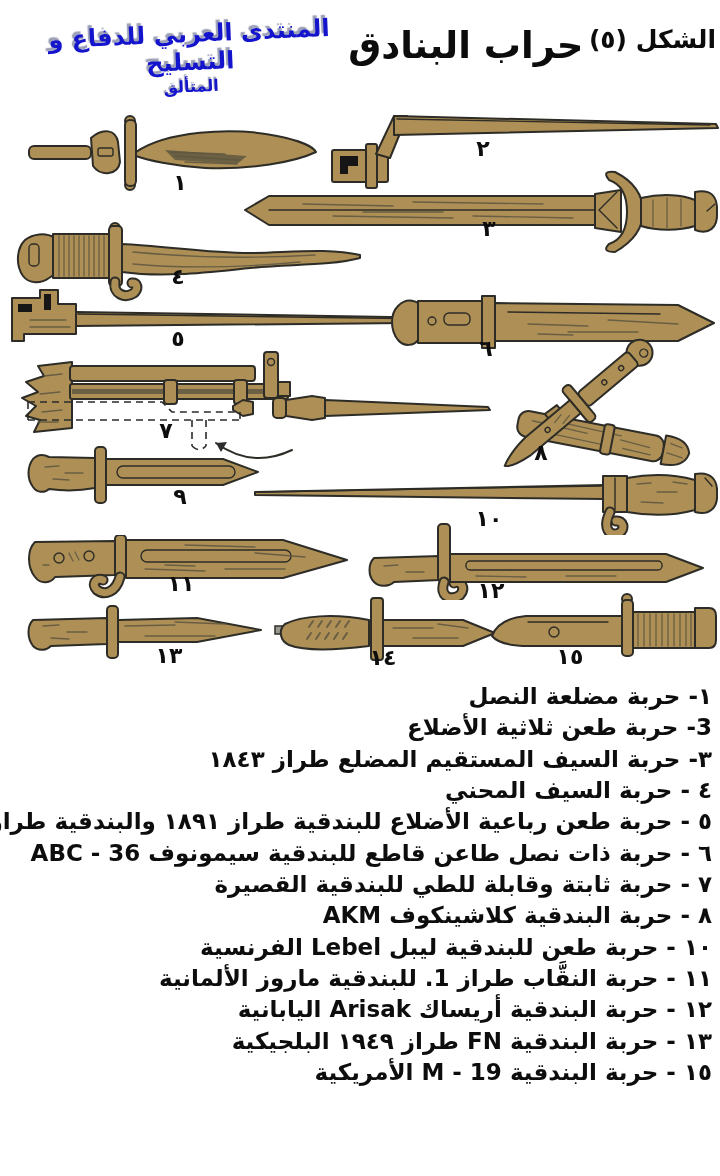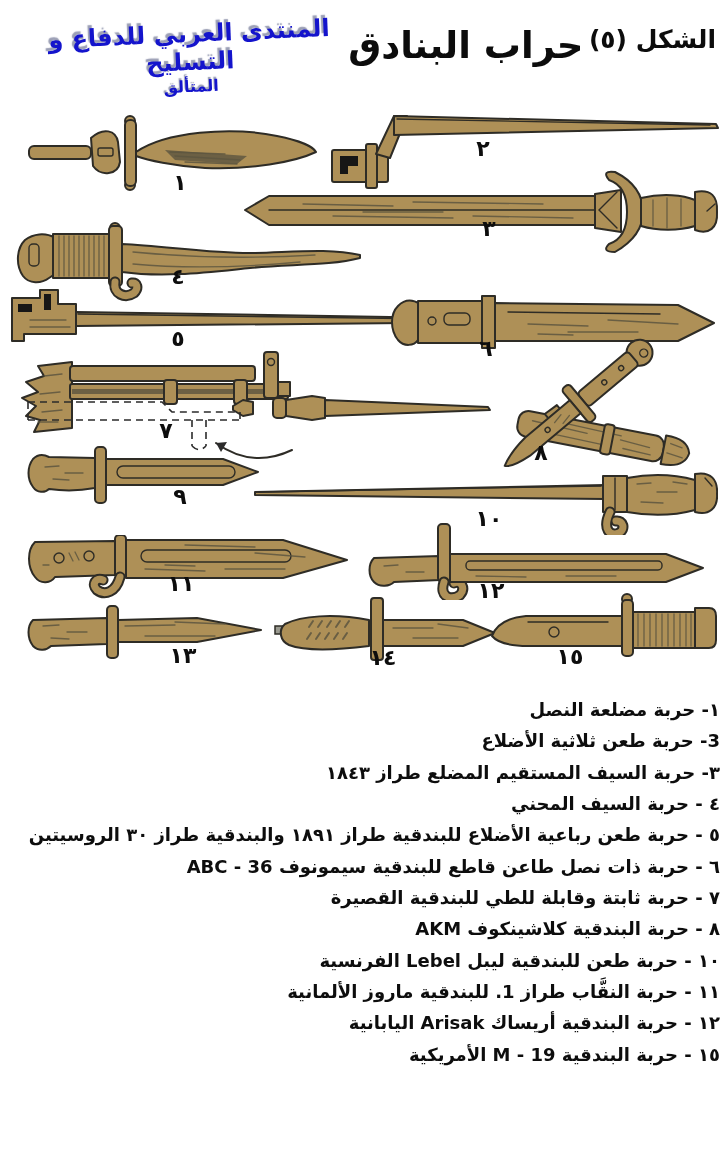--- a/index.html
+++ b/index.html
@@ -24,22 +24,22 @@
   .ln{fill:none;stroke:var(--outline,#2e2c26);stroke-width:1.4;stroke-linecap:round;}
   .hx{fill:none;stroke:#5d5640;stroke-width:1.3;stroke-linecap:round;opacity:.85;}
   .dk{fill:#55503e;stroke:none;opacity:.75;}
   .blk{fill:#161616;stroke:none;}
   .dash{fill:none;stroke:#2b2b2b;stroke-width:1.6;stroke-dasharray:7 5;}
   .tube{fill:none;stroke:var(--outline,#2e2c26);stroke-width:11;stroke-linecap:round;}
   .tubein{fill:none;stroke:var(--bayonet-fill,#ae9057);stroke-width:7;stroke-linecap:round;}
   .fnum{position:absolute;transform:translateX(-50%);font-size:22px;font-weight:bold;
         color:#0d0d0d;line-height:1;}
   
-  .legend{position:absolute;top:681px;right:0;left:6px;direction:rtl;text-align:right;
-          font-size:18px;font-weight:bold;line-height:31.35px;white-space:nowrap;color:#0d0d0d;margin-top:13px;}
+  .legend{position:absolute;top:681px;right:8px;left:6px;direction:rtl;text-align:right;
+          font-size:23px;font-weight:bold;line-height:31.35px;white-space:nowrap;color:#0d0d0d;}
 </style>
 </head>
 <body>
 
 <div class="page">
 
   <div class="watermark">
     <div class="wm1">المنتدى العربي للدفاع و التسليح</div>
     <div class="wm2">المتألق</div>
   </div>
@@ -216,21 +216,21 @@
   </svg>
   <span class="fnum" style="left:491px;top:580px">١٢</span>
 
   <svg class="fig" style="left:25px;top:596px" width="250" height="70" viewBox="0 0 250 70">
     <path class="b" d="M8,24 C2,30 2,42 8,50 C14,56 22,54 26,50 L82,48 L82,22 Z"></path>
     <path class="hx" d="M18,30 L34,29 M42,36 L62,36 M26,42 L44,43"></path>
     <rect class="b" x="82" y="10" width="11" height="52" rx="4"></rect>
     <path class="b" d="M93,24 L172,22 L236,34 L172,46 L93,46 Z"></path>
     <path class="hx" d="M100,30 L150,29 M120,40 L190,40 M150,26 L200,28"></path>
   </svg>
-  <span class="fnum" style="left:183px;top:645px">١٣</span>
+  <span class="fnum" style="left:169px;top:645px">١٣</span>
 
   <svg class="fig" style="left:273px;top:596px" width="225" height="72" viewBox="0 0 225 72">
     <rect x="2" y="30" width="10" height="8" fill="#9a9a90" stroke="#2e2c26" stroke-width="1.5"></rect>
     <path class="b" d="M12,28 C5,34 7,45 16,49 C34,56 64,54 96,50 L96,24 C60,17 28,20 12,28 Z"></path>
     <path class="hx" style="stroke-width:2" d="M36,31 l4,-6 M45,31 l4,-6 M54,31 l4,-6 M63,31 l4,-6 M72,31 l4,-6 M38,37 l-4,6 M47,37 l-4,6 M56,37 l-4,6 M65,37 l-4,6 M74,37 l-4,6"></path>
     <rect class="b" x="98" y="2" width="12" height="62" rx="3"></rect>
     <path class="b" d="M110,24 L190,24 L222,37 L190,50 L110,50 Z"></path>
     <path class="hx" d="M120,32 L160,32 M140,42 L185,42 M165,28 L195,32"></path>
   </svg>
   <span class="fnum" style="left:383px;top:647px">١٤</span>
@@ -252,16 +252,17 @@
     <div>3- حربة طعن ثلاثية الأضلاع</div>
     <div>٣- حربة السيف المستقيم المضلع طراز ١٨٤٣</div>
     <div>٤ - حربة السيف المحني</div>
     <div>٥ - حربة طعن رباعية الأضلاع للبندقية طراز ١٨٩١ والبندقية طراز ٣٠ الروسيتين</div>
     <div>٦ - حربة ذات نصل طاعن قاطع للبندقية سيمونوف ABC - 36</div>
     <div>٧ - حربة ثابتة وقابلة للطي للبندقية القصيرة</div>
     <div>٨ - حربة البندقية كلاشينكوف AKM</div>
     <div>١٠ - حربة طعن للبندقية ليبل Lebel الفرنسية</div>
     <div>١١ - حربة النقَّاب طراز 1. للبندقية ماروز الألمانية</div>
     <div>١٢ - حربة البندقية أريساك Arisak اليابانية</div>
+    <div>١٣ - حربة البندقية FN طراز ١٩٤٩ البلجيكية</div>
     <div>١٥ - حربة البندقية M - 19 الأمريكية</div>
   </div>
 
 </div>
 
 </body></html>

